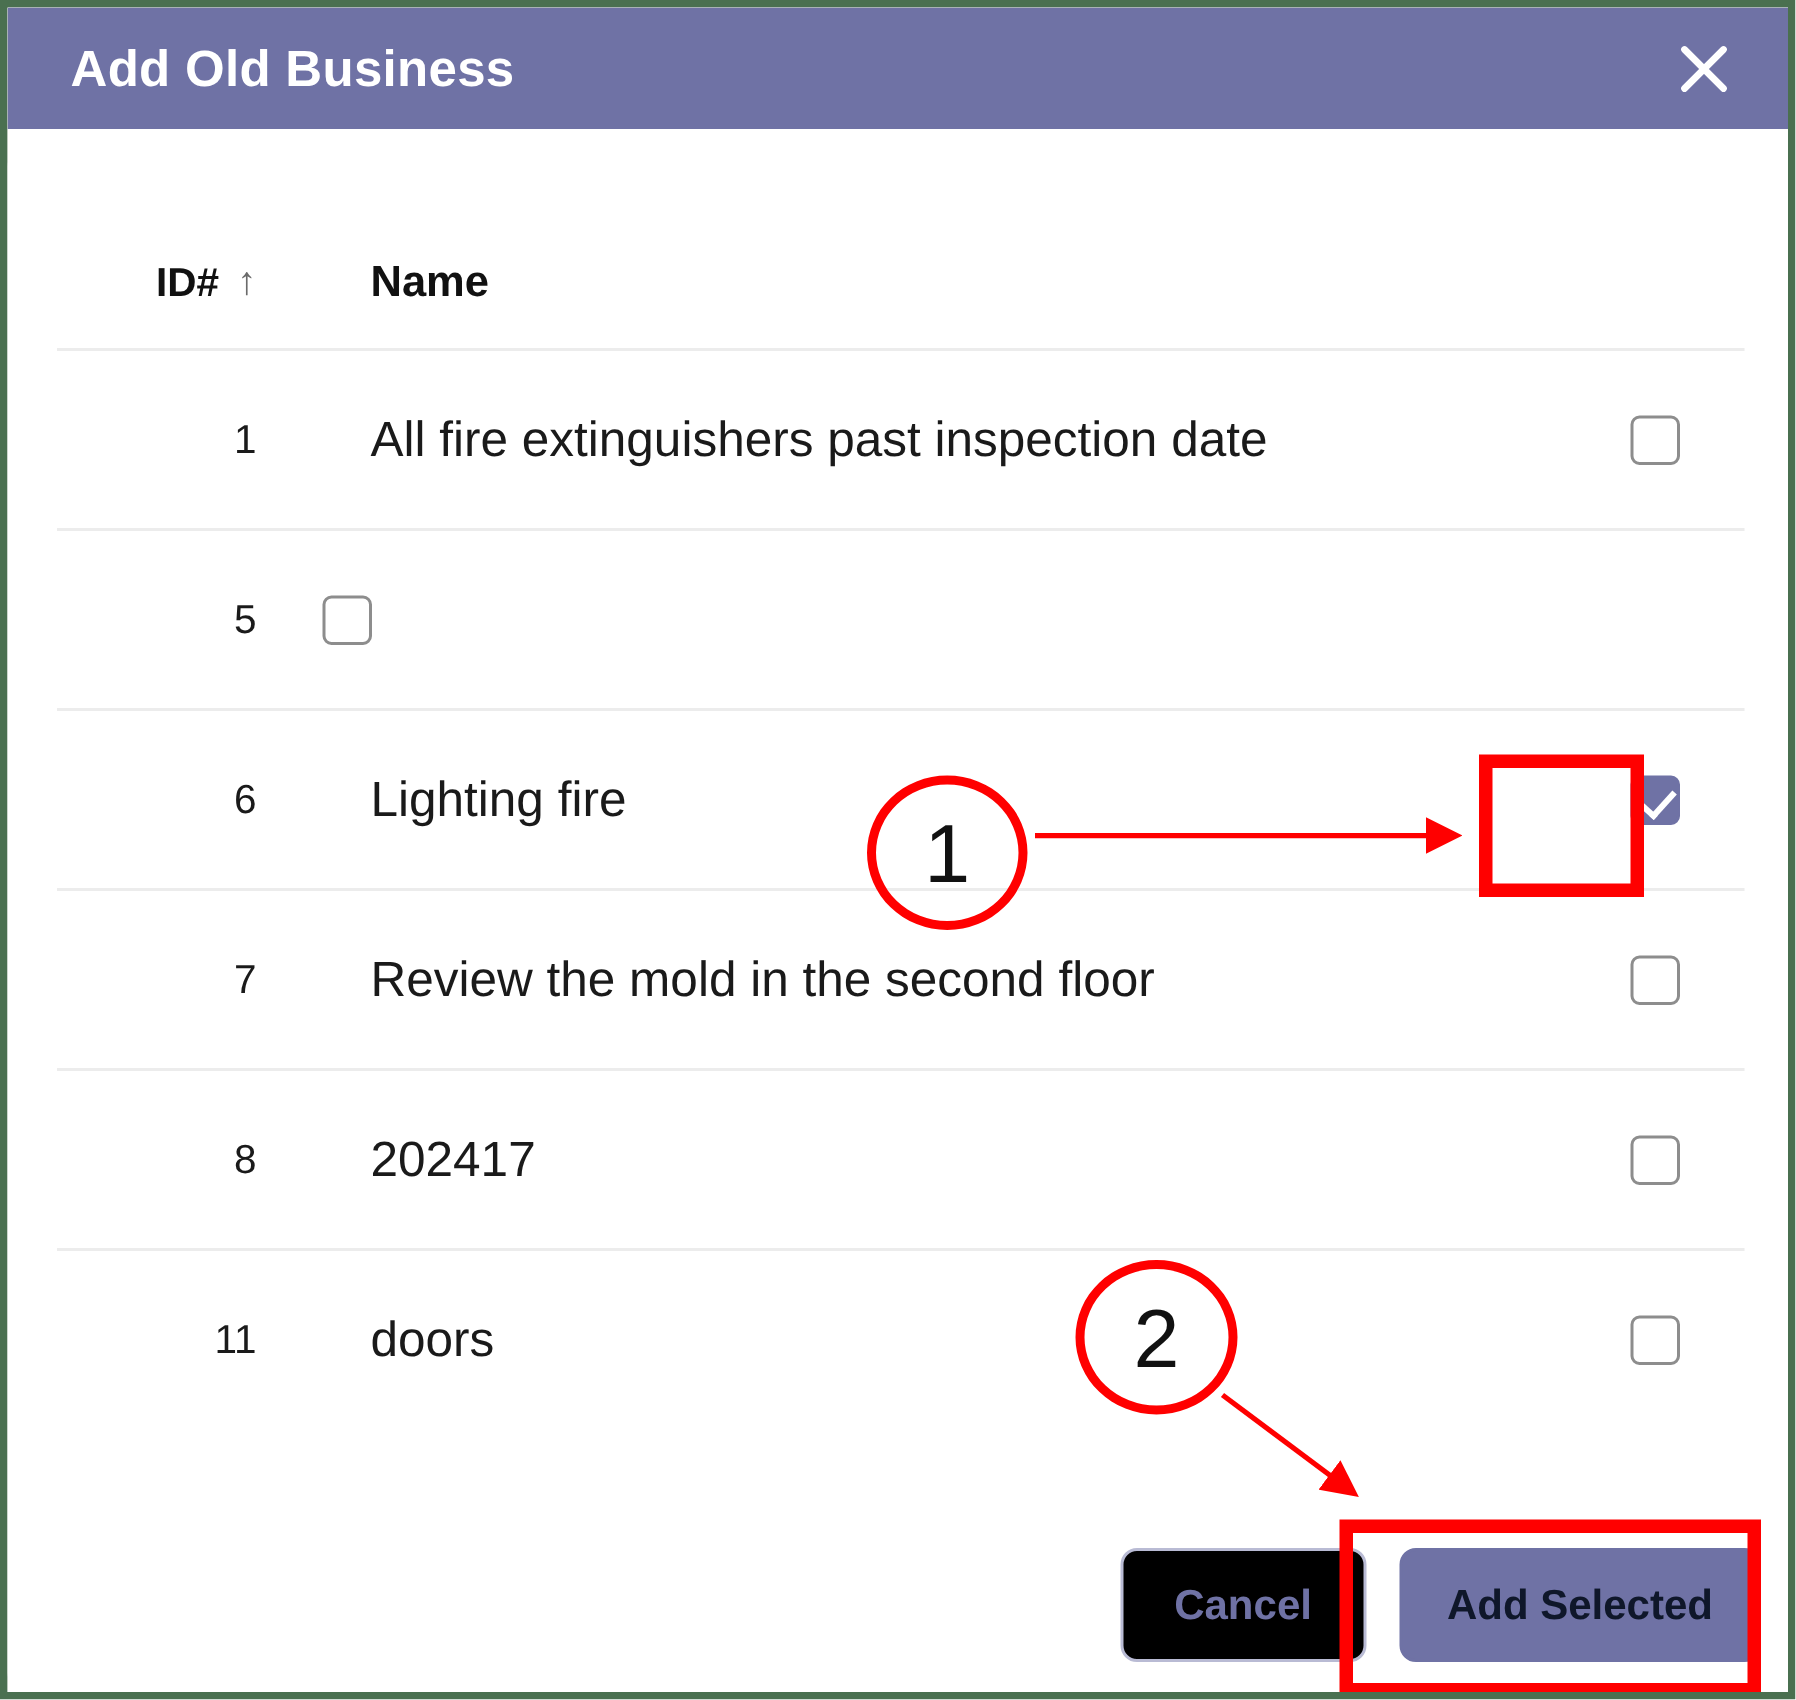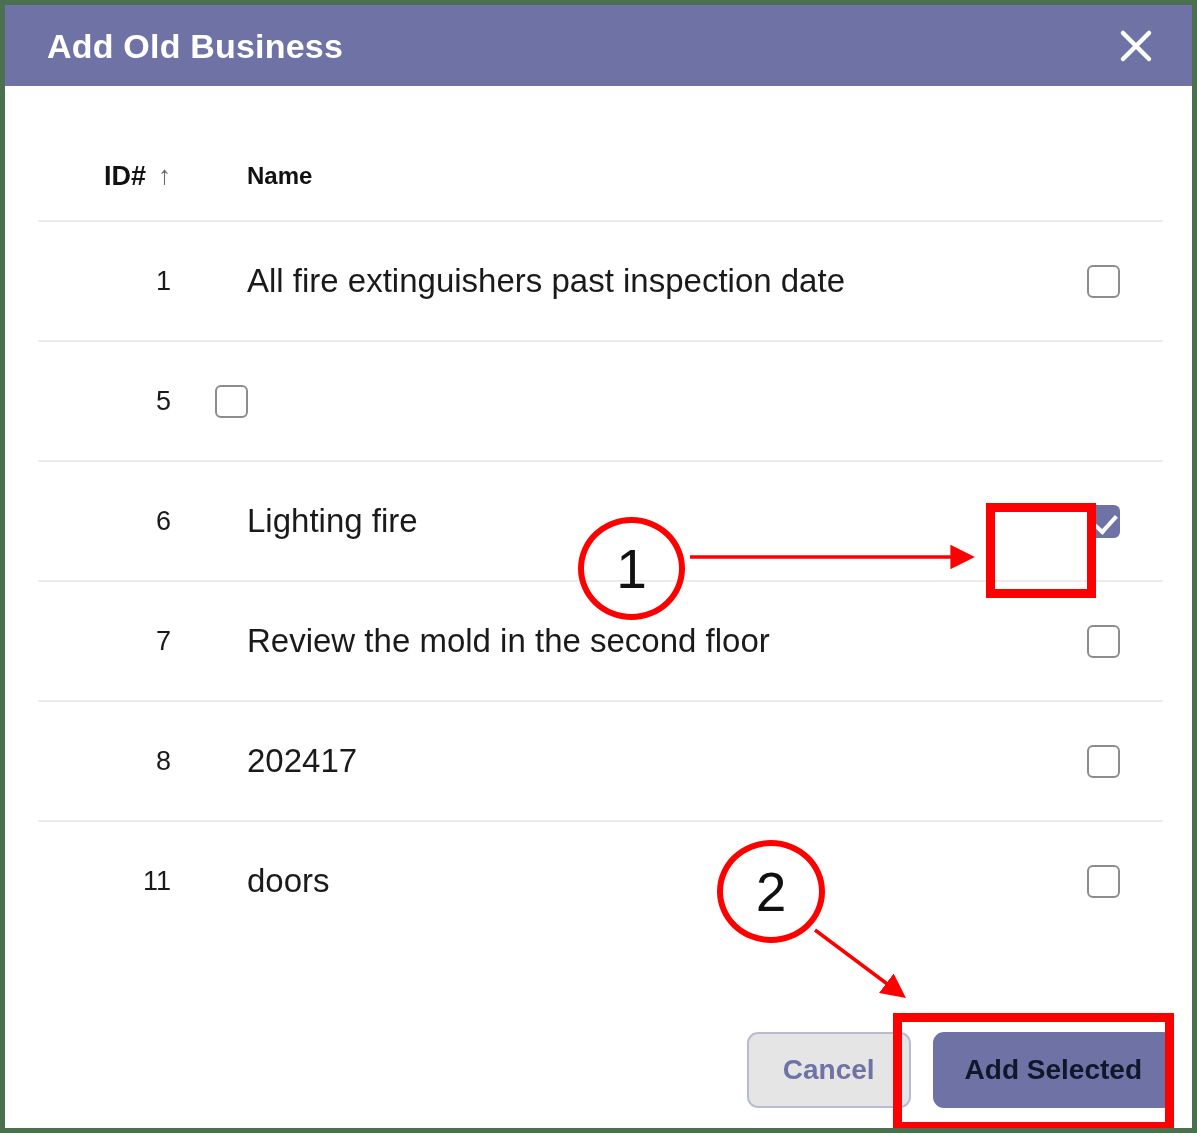--- a/index.html
+++ b/index.html
@@ -23,20 +23,21 @@
 
   
   .modal {
     position: absolute;
     left: 0; top: 0;
     width: 1187px;
     height: 1123px;
     background: #ffffff;
     display: flex;
     flex-direction: column;
+    gap: 12px;
   }
 
   .modal-header {
     height: 81px;
     background: #6f72a5;
     display: flex;
     align-items: center;
     justify-content: space-between;
     padding: 0 28px 0 42px;
     flex: 0 0 auto;
@@ -89,21 +90,21 @@
     width: 133px;
     text-align: right;
     font-size: 27px;
     font-weight: bold;
     color: #111111;
     padding-right: 0;
   }
   .col-name {
     flex: 1 1 auto;
     padding-left: 76px;
-    font-size: 24px;
+    font-size: 29px;
     font-weight: bold;
     color: #111111;
   }
   .col-check {
     width: 120px;
     display: flex;
     justify-content: center;
     align-items: center;
   }
 
@@ -183,21 +184,21 @@
   .btn {
     font-family: "Liberation Sans", sans-serif;
     font-size: 28px;
     font-weight: bold;
     border-radius: 11px;
     cursor: pointer;
     line-height: 1;
   }
 
   .btn-cancel {
-    background: #e5e5e5;
+    background: #000000;
     color: #6f72a5;
     border: 2px solid #b9bbd4;
     padding: 22px 34px;
   }
 
   .btn-primary {
     background: #6f72a5;
     color: #0f172a;
     border: 2px solid #6f72a5;
     padding: 22px 30px;

